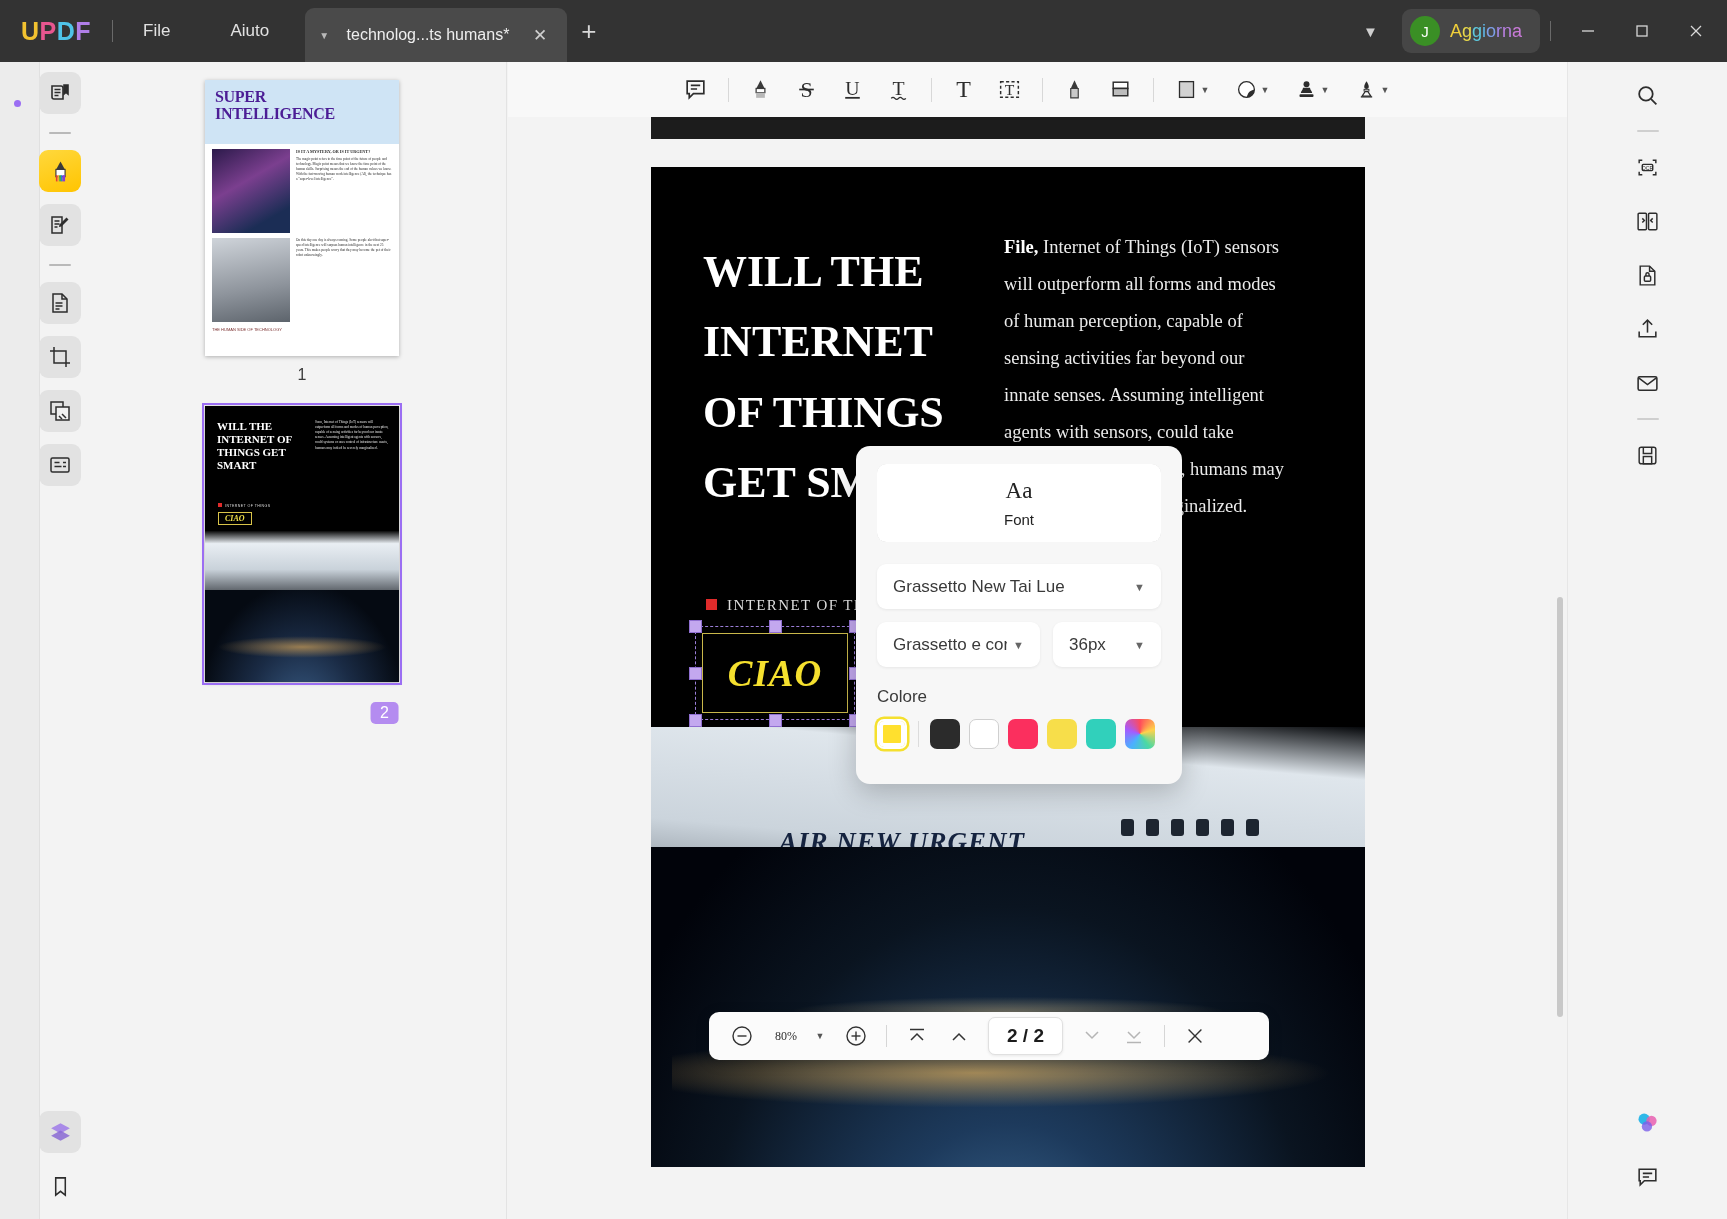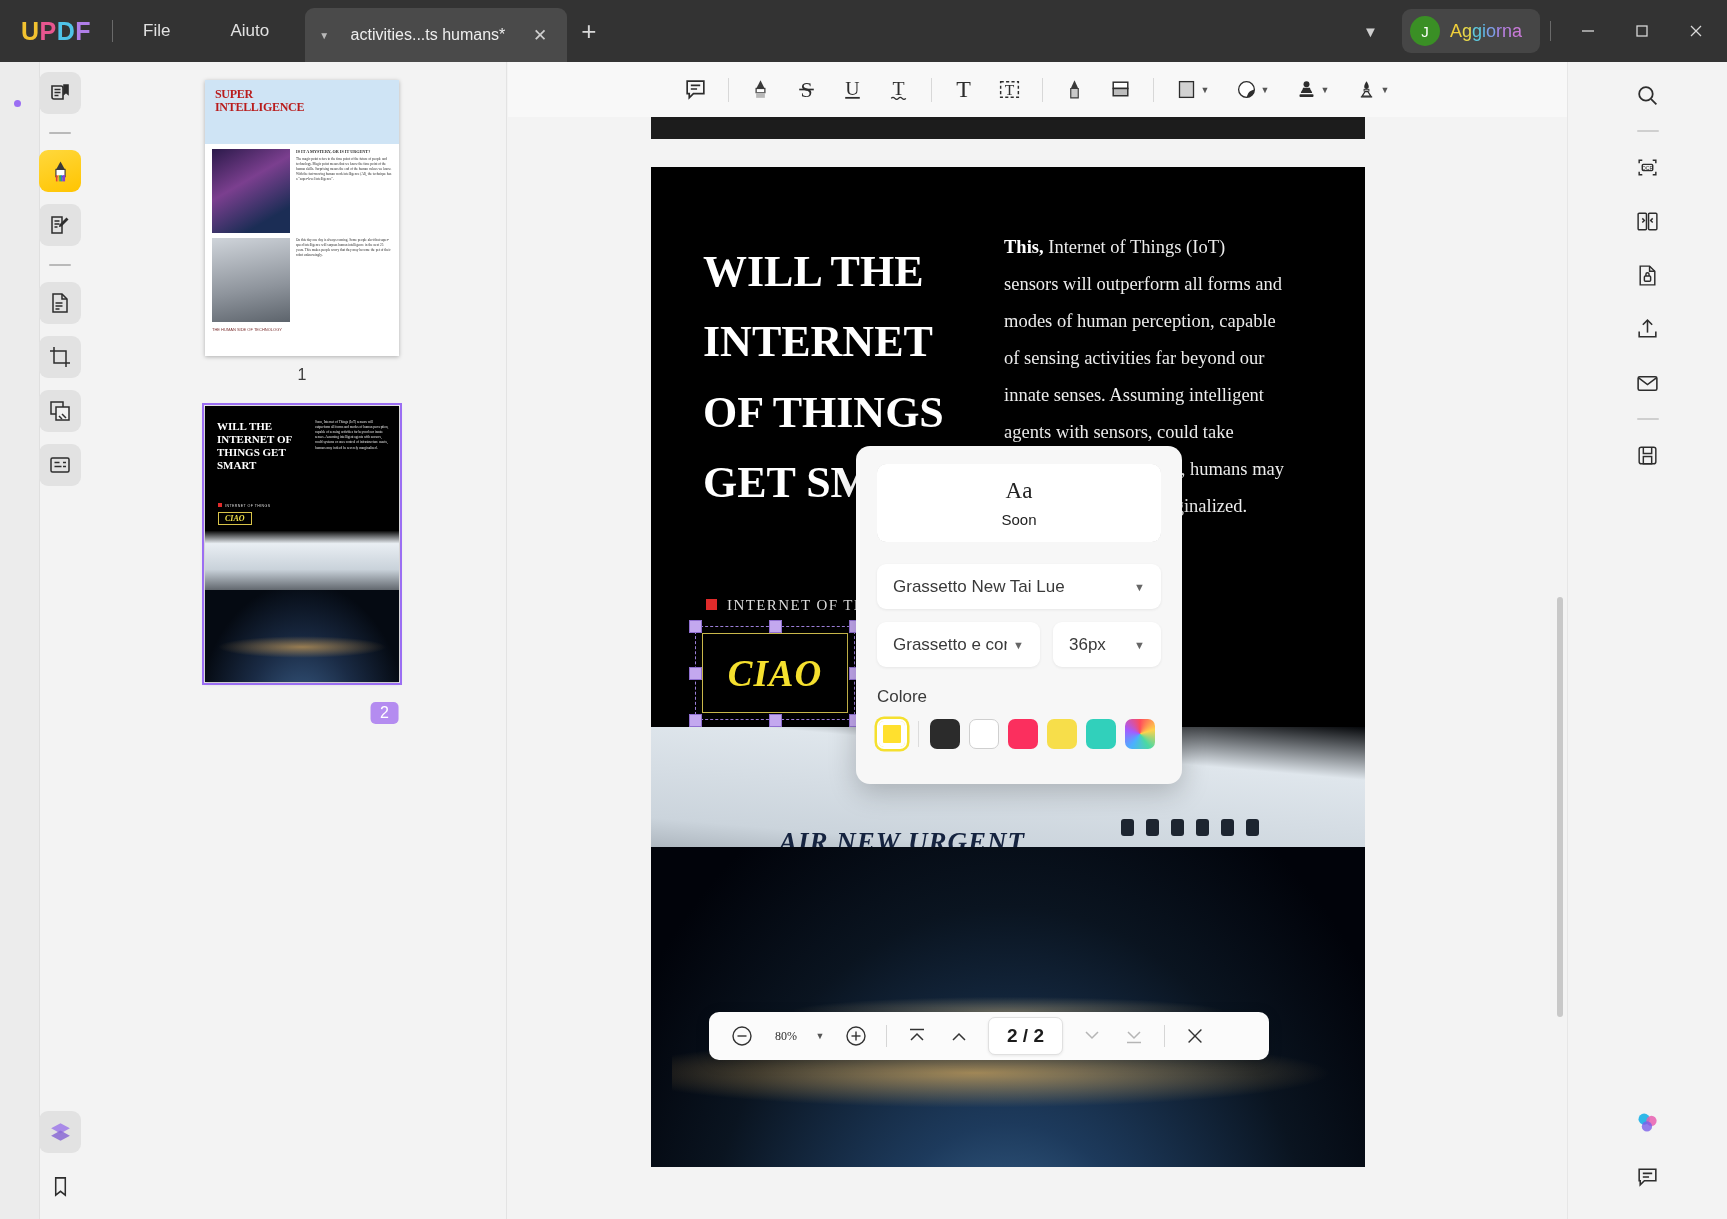--- a/index.html
+++ b/index.html
@@ -87,22 +87,22 @@
   .thumb.sel .page { outline: 2px solid #9b6ef3; outline-offset: 1px; }
   .thumb .label {
     text-align: center; margin-top: 10px; font-size: 16px; color: #3b3b3b;
   }
   .thumb .label.sel {
     display: inline-block; background: #b48cf0; color: #fff; border-radius: 5px;
     padding: 2px 10px; position: relative; left: 50%; transform: translateX(-50%);
   }
   
   .t1-top { background: #cfe4f5; height: 64px; padding: 8px 10px 0; }
-  .t1-title { font-family: "Liberation Serif", serif; font-weight: bold; font-size: 12px;
-              color: #b91c1c; line-height: 1.08; letter-spacing: -.3px; }
+  .t1-title { font-family: "Liberation Serif", serif; font-weight: bold; font-size: 16px;
+              color: #4c1d95; line-height: 1.08; letter-spacing: -.3px; }
   .t1-body { background: #fff; height: 212px; display: flex; flex-direction: column; padding: 5px 7px; gap: 5px; }
   .t1-row { display: flex; gap: 6px; height: 84px; }
   .t1-img { width: 78px; background: linear-gradient(150deg,#2b1a4a,#7b3f8f 40%,#1b2d55 80%); }
   .t1-img2 { width: 78px; background: linear-gradient(170deg,#cfd4da,#8e949c 60%,#5d646c); }
   .t1-txt { flex: 1; font-size: 3.4px; color: #2b2b2b; line-height: 1.45; overflow: hidden;
             font-family: "Liberation Serif", serif; }
   .t1-txt b { font-size: 4.2px; display: block; margin-bottom: 2px; }
   .t1-foot { font-size: 4px; color: #7a2e2e; }
   
   .t2 { background: #000; height: 100%; position: relative; padding: 14px 12px 0; }
@@ -284,21 +284,21 @@
         <span class="l2">P</span>
         <span class="l3">D</span>
         <span class="l4">F</span>
     </div>
     <div class="tb-sep"></div>
     <div class="menu-item">File</div>
     <div class="menu-item">Aiuto</div>
 
     <div class="tab">
       <span class="caret">▼</span>
-      <span class="tab-title">activities...ts humans*</span>
+      <span class="tab-title">technolog...ts humans*</span>
       <span class="tab-close">✕</span>
     </div>
     <div class="newtab">+</div>
 
     <div class="tb-right">
       <div class="chev-down">▼</div>
       <div class="upgrade">
         <div class="avatar">J</div>
         <div class="upgrade-label"><i class="u1">A</i><i class="u2">g</i><i class="u3">g</i><i class="u4">i</i><i class="u5">o</i><i class="u6">r</i><i class="u7">n</i><i class="u8">a</i></div>
       </div>
@@ -548,21 +548,21 @@
     </div>
   </div>
 
   <div class="docarea">
     <div class="pagetop"></div>
 
     <div class="pagemain">
       <div class="headline">WILL THE INTERNET OF THINGS GET SMART</div>
 
       <div class="bodycol">
-        <b>This,</b><span> Internet of Things (IoT) sensors will outperform all forms and modes of human perception, capable of sensing activities far beyond our innate senses. Assuming intelligent agents with sensors, could take control of infrastructure, humans may indeed be severely marginalized.</span>
+        <b>File,</b><span> Internet of Things (IoT) sensors will outperform all forms and modes of human perception, capable of sensing activities far beyond our innate senses. Assuming intelligent agents with sensors, could take control of infrastructure, humans may indeed be severely marginalized.</span>
       </div>
 
       <div class="iotlabel"><i></i><span>INTERNET OF THINGS</span></div>
 
       <div class="bigplane"></div>
       <div class="airtext">AIR NEW URGENT</div>
       <div class="windows">
           <i></i>
           <i></i>
           <i></i>
@@ -587,21 +587,21 @@
       </div>
     </div>
 
     <div class="scrollbar"></div>
   </div>
 
   <div class="popup">
     <div class="seg">
       <div class="seg-item active">
         <div class="seg-aa">Aa</div>
-        <span>Soon</span>
+        <span>Font</span>
       </div>
     </div>
 
     <div class="field">
       <span class="v">Grassetto New Tai Lue</span>
       <span class="ar">▼</span>
     </div>
 
     <div class="row2">
       <div class="field style-f">

